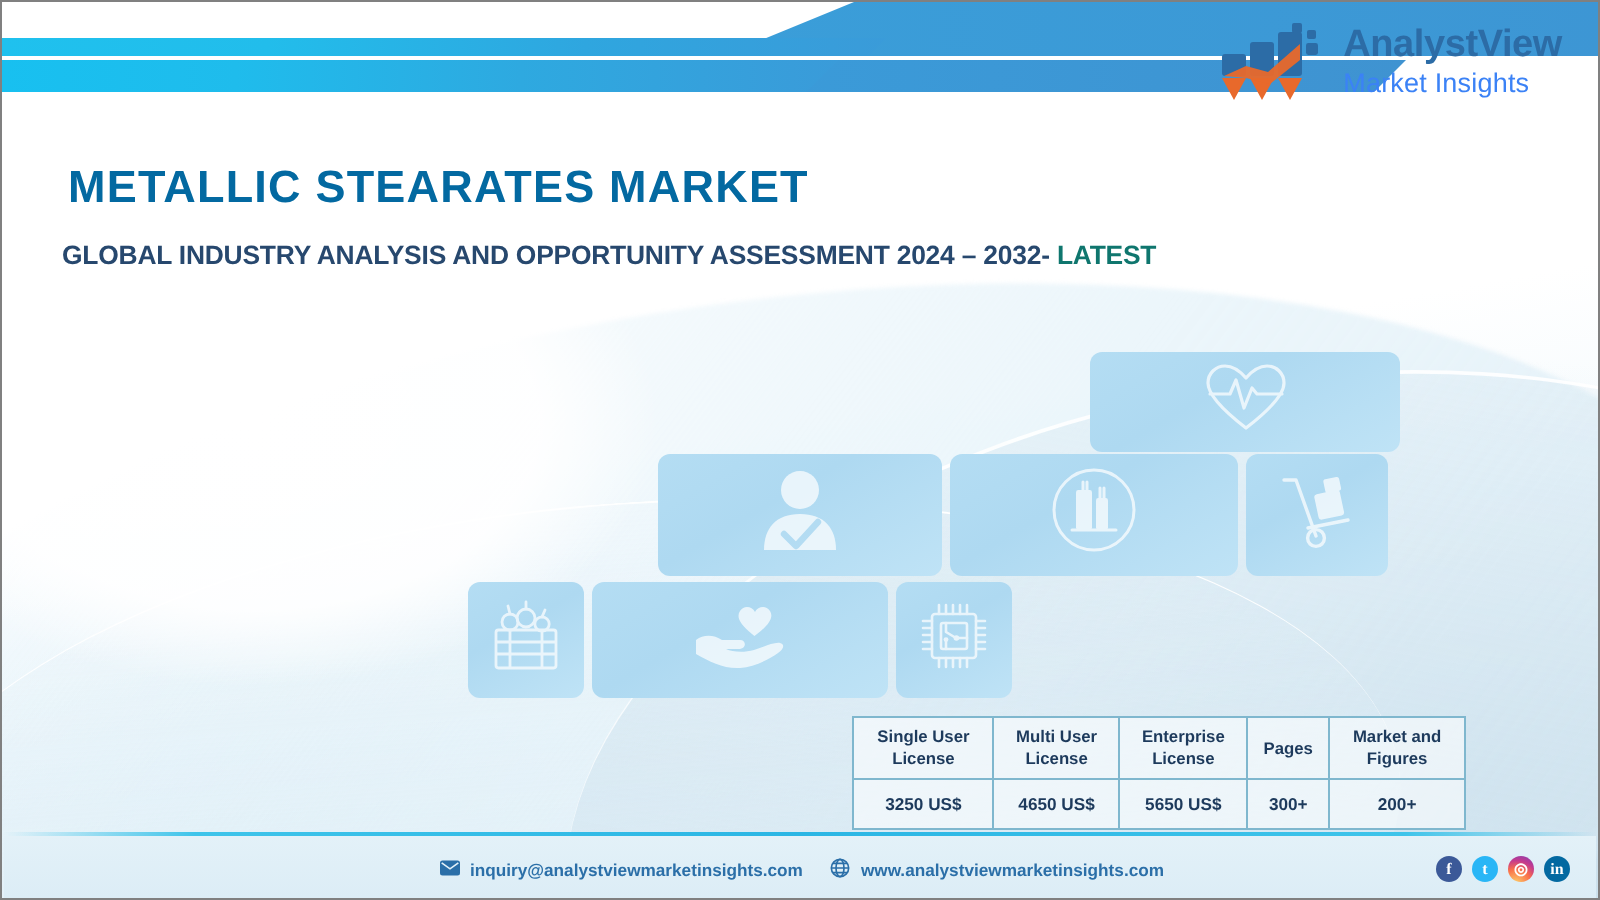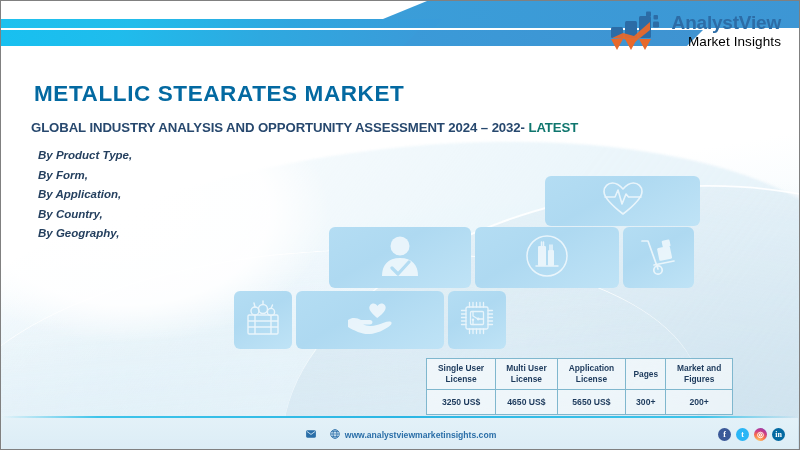--- a/index.html
+++ b/index.html
@@ -79,30 +79,30 @@
   }
   .ribbon-wedge-bot {
     position: absolute; top: 29px; left: 372px; width: 330px; height: 16px;
     background: linear-gradient(90deg, #3a9bd9 0%, #3f93d1 100%);
     clip-path: polygon(0 0, 100% 0, calc(100% - 16px) 100%, 0 100%);
   }
 
   
   .logo {
     position: absolute; right: 18px; top: 9px;
-    display: flex; align-items: center; gap: 8px; text-align: right;
+    display: flex; align-items: center; gap: 8px;
   }
   .logo-mark { width: 54px; height: 42px; flex: 0 0 auto; }
   .logo-text { line-height: 1; }
   .logo-name {
     font-size: 19px; font-weight: bold; color: #2c6ca6;
     letter-spacing: -0.2px;
   }
   .logo-sub {
-    font-size: 13.5px; color: #000000; margin-top: 3px; letter-spacing: 0.1px;
+    font-size: 13.5px; color: #3b82f6; margin-top: 3px; letter-spacing: 0.1px;
   }
 
   
   .title {
     position: absolute; left: 33px; top: 80px;
     font-size: 22.5px; font-weight: bold; color: #0369a1;
     letter-spacing: 0.6px;
   }
   .subtitle {
     position: absolute; left: 30px; top: 119px;
@@ -214,27 +214,20 @@
       <div class="logo-name">AnalystView</div>
       <div class="logo-sub">Market Insights</div>
     </span>
   </div>
 
   <div class="title">METALLIC STEARATES MARKET</div>
   <div class="subtitle">
     <span>GLOBAL INDUSTRY ANALYSIS AND OPPORTUNITY ASSESSMENT 2024 – 2032- </span><span class="latest">LATEST</span>
   </div>
 
-  <div class="bullets">
-    <div>By Product Type,</div>
-    <div>By Form,</div>
-    <div>By Application,</div>
-    <div>By Country,</div>
-    <div>By Geography,</div>
-  </div>
 
   <div class="tiles">
 
     <div class="tile" style="left:544px; top:175px; width:155px; height:50px;">
       <span>
         <svg width="42" height="36" viewBox="0 0 42 36" fill="none" stroke="#ffffff" stroke-width="1.6">
           <path d="M21 33 C 8 23, 2 16, 2 10.5 C 2 5.5, 6 2, 10.5 2 C 14.5 2, 18 4.5, 21 8 C 24 4.5, 27.5 2, 31.5 2 C 36 2, 40 5.5, 40 10.5 C 40 16, 34 23, 21 33 Z" stroke-linejoin="round"></path>
           <path d="M3 16 H13 L16 9 L20 23 L24 13 L26.5 16 H39" stroke-linecap="round" stroke-linejoin="round"></path>
         </svg>
       </span>
@@ -318,21 +311,21 @@
   <table class="price-table">
     <tbody>
         <tr class="head">
       <td>
         <span>Single User</span><br><span>License</span>
       </td>
       <td>
         <span>Multi User</span><br><span>License</span>
       </td>
       <td>
-        <span>Application</span><br><span>License</span>
+        <span>Enterprise</span><br><span>License</span>
       </td>
       <td>
         <span>Pages</span>
       </td>
       <td>
         <span>Market and</span><br><span>Figures</span>
       </td>
     </tr>
     <tr class="vals">
       <td>3250 US$</td>
@@ -347,20 +340,21 @@
   <div class="footer-band"></div>
   <div class="footer-rule"></div>
 
   <div class="footer-contact">
     <span>
       <svg width="10" height="8" viewBox="0 0 12 9" fill="#2b6fa8">
         <rect x="0.5" y="0.5" width="11" height="8" rx="1" stroke="#2b6fa8" fill="#2b6fa8"></rect>
         <path d="M1 1.4 L6 5 L11 1.4" stroke="#e3f1f8" stroke-width="1" fill="none"></path>
       </svg>
     </span>
+    <span>inquiry@analystviewmarketinsights.com</span>
     <span class="sep"></span>
     <span>
       <svg width="10" height="10" viewBox="0 0 12 12" fill="none" stroke="#2b6fa8" stroke-width="1">
         <circle cx="6" cy="6" r="5.2"></circle>
         <ellipse cx="6" cy="6" rx="2.4" ry="5.2"></ellipse>
         <path d="M1 6 H11 M1.8 3.2 H10.2 M1.8 8.8 H10.2"></path>
       </svg>
     </span>
     <span>www.analystviewmarketinsights.com</span>
   </div>

